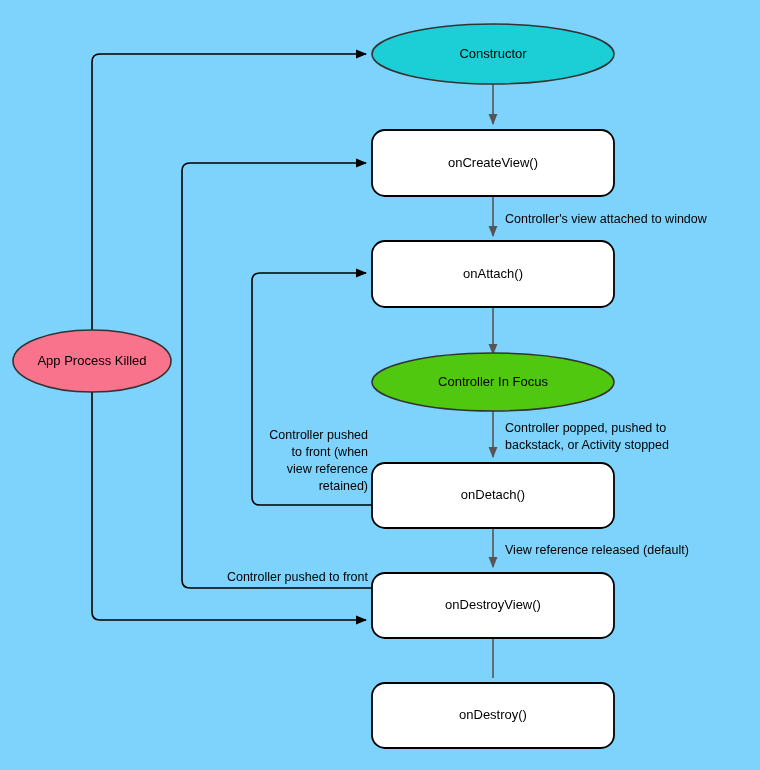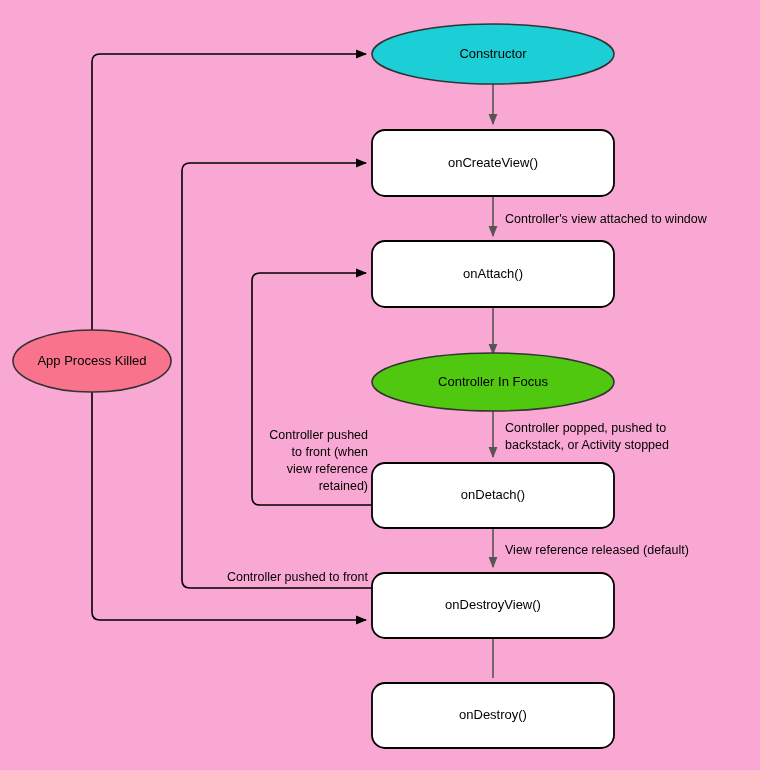--- a/index.html
+++ b/index.html
@@ -10,21 +10,21 @@
   body {
     width: 760px;
     height: 770px;
     font-family: "Liberation Sans", sans-serif;
     overflow: hidden;
   }
   #diagram-root {
     position: relative;
     width: 760px;
     height: 770px;
-    background: #f9a8d4;
+    background: #7dd3fc;
     text-decoration: underline;
   }
   #flow-svg {
     position: absolute;
     left: 0;
     top: 0;
     width: 760px;
     height: 770px;
   }
   .node-label {

